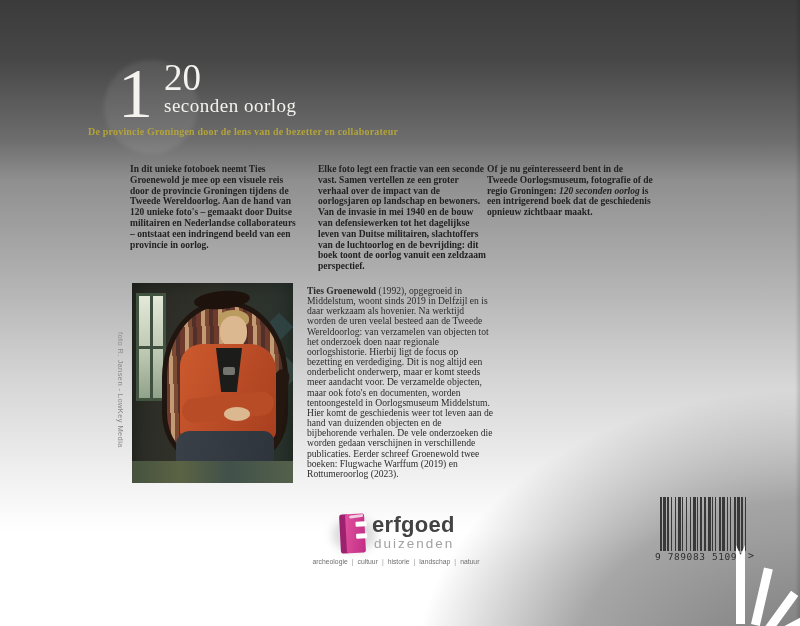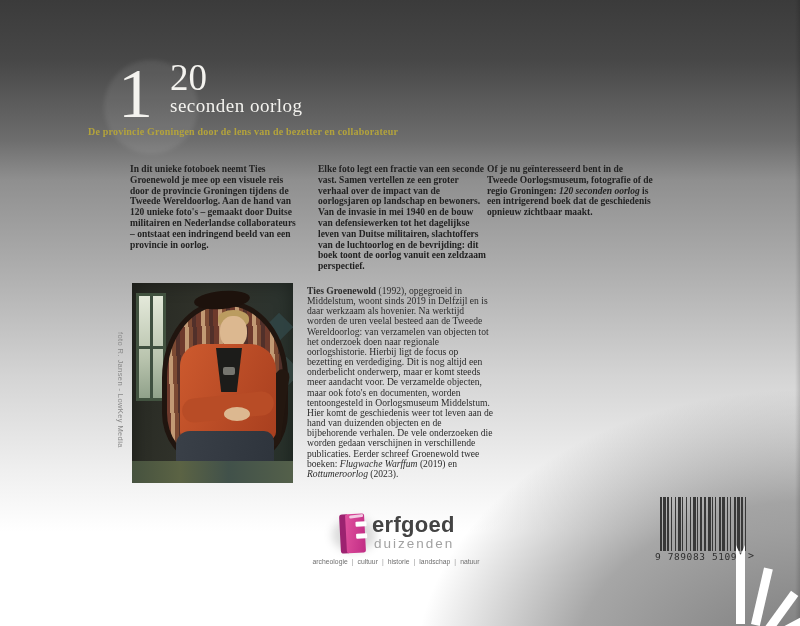--- a/index.html
+++ b/index.html
@@ -16,21 +16,21 @@
       rgba(96,96,96,0.85) 0%, rgba(112,112,112,0.62) 42%, rgba(150,150,150,0) 70%);
   }
   .edge-shade-right{position:absolute;right:0;top:0;width:5px;height:100%;
     background:linear-gradient(90deg,rgba(0,0,0,0),rgba(0,0,0,0.14));}
 
   
   .title-circle{position:absolute;left:104px;top:60px;width:94px;height:94px;
     border-radius:50%;background:rgba(255,255,255,0.08);filter:blur(2px);}
   .title{position:absolute;left:118px;top:64px;display:flex;color:#f4f3ef;}
   .title .big-one{font-size:70px;line-height:0.86;font-weight:400;}
-  .title .rest{display:flex;flex-direction:column;margin-left:17px;}
+  .title .rest{display:flex;flex-direction:column;margin-left:11px;}
   .title .twenty{font-size:37px;line-height:0.78;}
   .title .word{font-size:19px;line-height:1;margin-top:3px;letter-spacing:0.5px;}
   .subtitle{position:absolute;left:88px;top:126px;width:420px;
     font-size:10px;font-weight:700;color:#b3a33c;letter-spacing:0.2px;}
 
   
   .col{position:absolute;top:164px;font-size:9.5px;line-height:10.8px;
     font-weight:700;color:#222222;}
   .col-1{left:130px;width:168px;}
   .col-2{left:318px;width:172px;}
@@ -76,21 +76,21 @@
   .ph-floor{left:0;bottom:0;width:100%;height:22px;
     background:linear-gradient(90deg,#46523f,#5b6344 30%,#41514a 60%,#54604a);}
   .photo-credit{position:absolute;left:116px;top:332px;height:152px;
     writing-mode:vertical-rl;font-family:"Liberation Sans",sans-serif;
     font-size:7.5px;color:#8a8a8a;letter-spacing:0.4px;}
 
   
   .bio{position:absolute;left:307px;top:286px;width:186px;
     font-size:9.6px;line-height:10.15px;color:#2c2c2c;}
   .bio .lead{font-weight:700;}
-  .bio .book{font-style:italic;text-align:center;}
+  .bio .book{text-align:center;}
 
   
   .publisher{position:absolute;left:306px;top:510px;width:180px;
     font-family:"Liberation Sans",sans-serif;}
   .logo-shadow{position:absolute;left:26px;top:8px;width:44px;height:34px;
     background:rgba(0,0,0,0.14);border-radius:50%;filter:blur(4px);}
   .logo-book{position:absolute;left:34px;top:4px;width:25px;height:39px;
     transform:rotate(-3deg);}
   .logo-book .spine{position:absolute;left:0;top:0;width:8px;height:100%;
     background:#9c2270;border-radius:3px 0 0 3px;}

